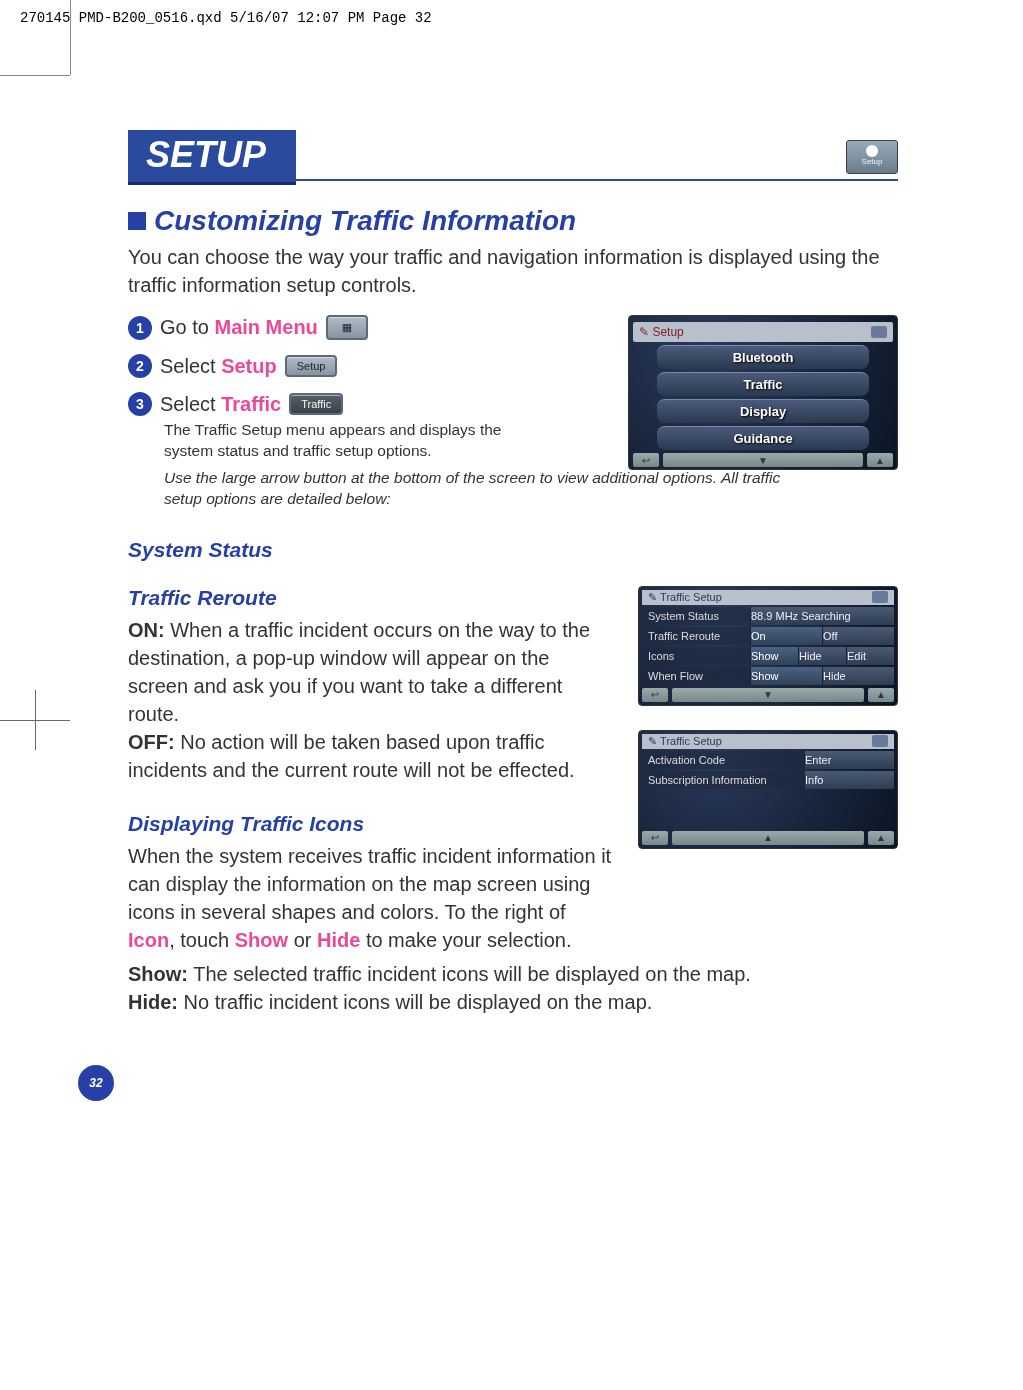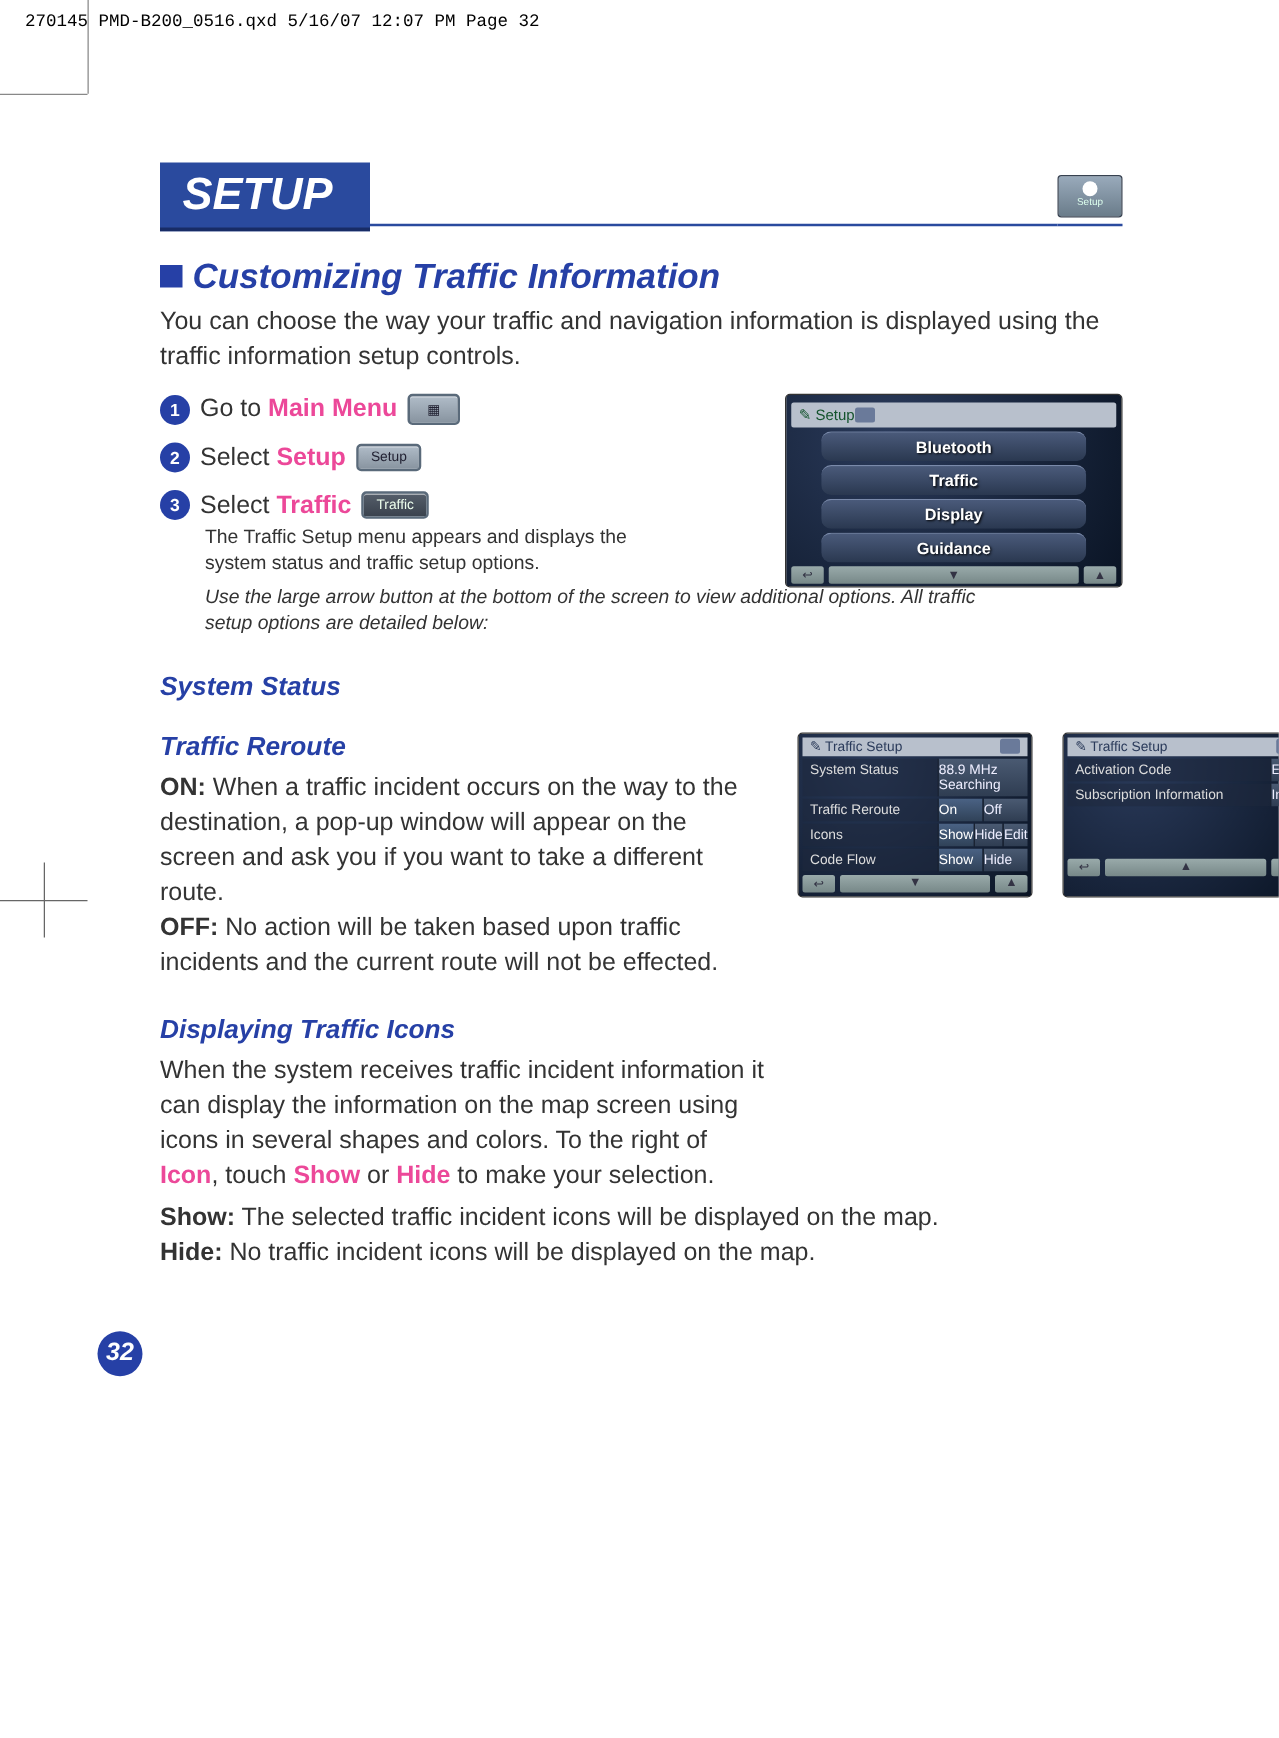--- a/index.html
+++ b/index.html
@@ -122,22 +122,22 @@
   .inline-btn.grid { padding:4px 14px; }
 
   .setup-screen {
     position:absolute; right:0; top:0;
     width:260px;
     background: radial-gradient(circle at 30% 20%, #2a3a5a, #0a1424);
     border:1px solid #333; border-radius:4px;
     padding:6px 4px 2px 4px;
     font-family: Arial, sans-serif;
   }
-  .screen-title-bar{ background:#b8c0cc; color:#14532d; font-size:12px; padding:2px 6px;
-    display:flex; align-items:center; justify-content:flex-start; border-radius:2px; height:16px;}
+  .screen-title-bar{ background:#b8c0cc; color:#7f1d1d; font-size:12px; padding:2px 6px;
+    display:flex; align-items:center; justify-content:space-between; border-radius:2px; height:16px;}
   .screen-title-bar .ic{ width:16px; height:12px; background:#6a7a9a; border-radius:2px;}
   .menu-btn{
     background: linear-gradient(#4a5a7a,#2a3850);
     color:#fff; text-align:center;
     margin: 3px 24px; padding: 4px 0;
     border-radius: 8px;
     border-top:1px solid #7a8aaa;
     font-size: 13px;
     text-shadow: 1px 1px 2px #000;
     font-weight: bold;
@@ -159,21 +159,21 @@
     font-family: Arial, sans-serif;
     font-style: italic;
     font-weight: bold;
     font-size: 21px;
     margin-top: 28px;
   }
   .body-text{ font-size:20px; line-height:1.4; margin-top:6px; }
 
   .two-col{ display:flex; gap:24px; margin-top:24px; align-items:flex-start;}
   .left-col{ flex:1; }
-  .right-col{ width:260px; display:flex; gap:24px; }
+  .right-col{ width:260px; display:flex; flex-direction:column; gap:24px; }
 
   .mini-screen{
     background: radial-gradient(circle at 30% 20%, #2a3a5a, #0a1424);
     border:1px solid #333; border-radius:4px;
     padding:3px; font-family: Arial, sans-serif;
   }
   .mini-title{ background:#b8c0cc; color:#2a3a5a; font-size:11px; padding:1px 6px; display:flex;
     justify-content:space-between; align-items:center;}
   .mini-title .ic{width:16px;height:12px;background:#6a7a9a;border-radius:2px;}
   .mini-row{ display:flex; font-size:11px; color:#ddd; margin-top:2px; align-items:stretch;}
@@ -188,21 +188,21 @@
   .mini-cell.wide{ flex:2; }
 
   .page-num{
     position:absolute;
     left:-50px;
     bottom:-85px;
     width:36px; height:36px; border-radius:50%;
     background:#2640a6; color:#fff;
     display:flex; align-items:center; justify-content:center;
     font-family: Arial, sans-serif;
-    font-style:italic; font-weight:bold; font-size:20px;
+    font-style:italic; font-weight:bold; font-size:12px;
   }
   b{font-weight:bold;}
 </style>
 </head>
 <body>
 
 <div class="print-meta">270145 PMD-B200_0516.qxd  5/16/07  12:07 PM  Page 32</div>
 <div class="crop-h"></div>
 <div class="crop-v"></div>
 <div class="cross-h cross-left-h"></div>
@@ -305,21 +305,21 @@
           <div class="mini-cell hl">On</div>
           <div class="mini-cell">Off</div>
         </div>
         <div class="mini-row">
           <div class="mini-label">Icons</div>
           <div class="mini-cell hl">Show</div>
           <div class="mini-cell">Hide</div>
           <div class="mini-cell">Edit</div>
         </div>
         <div class="mini-row">
-          <div class="mini-label">Code Flow</div>
+          <div class="mini-label">When Flow</div>
           <div class="mini-cell hl">Show</div>
           <div class="mini-cell">Hide</div>
         </div>
         <div class="screen-footer" style="margin-top:3px;">
           <div class="foot-btn sm">↩</div>
           <div class="foot-btn">▼</div>
           <div class="foot-btn sm">▲</div>
         </div>
       </div>
 

